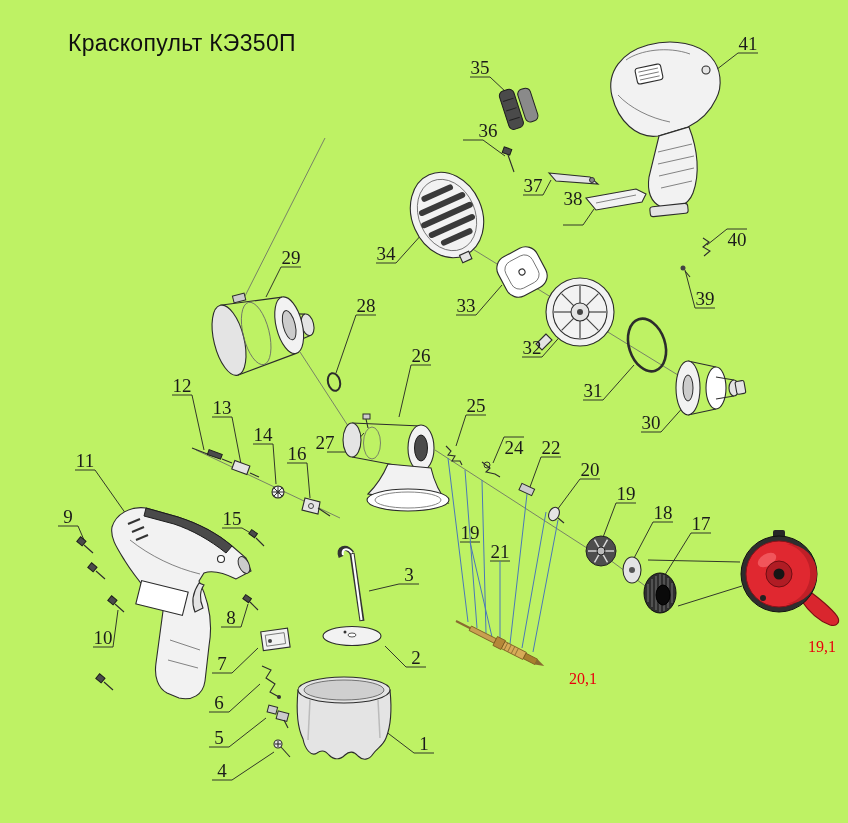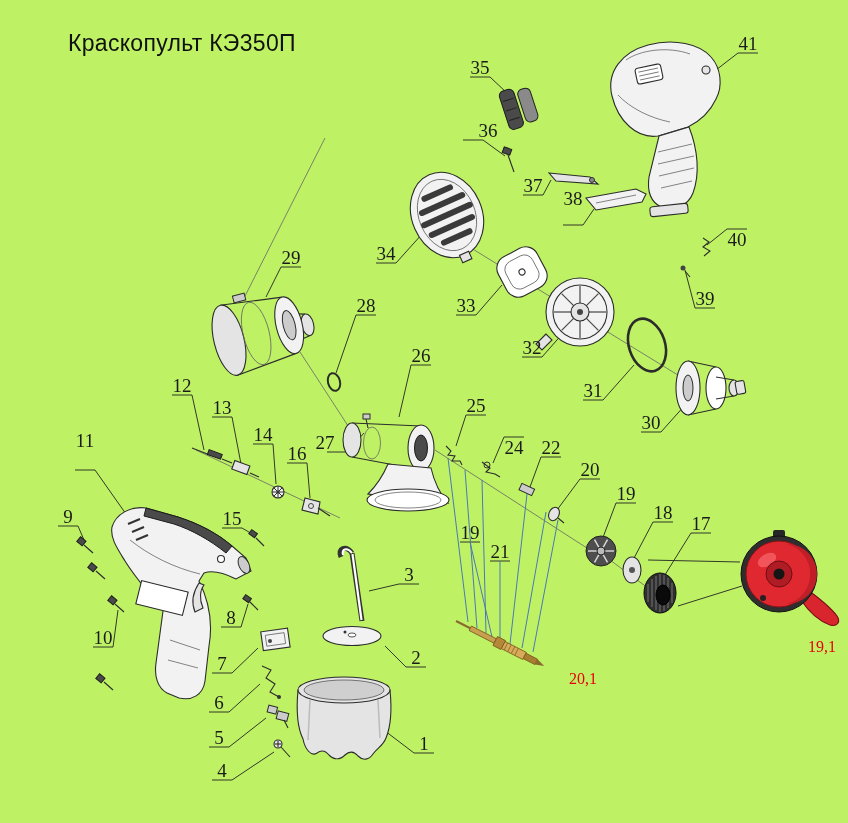--- a/index.html
+++ b/index.html
@@ -414,21 +414,21 @@
       <div class="part-label" style="left: 424px; top: 743px;">1</div>
       <div class="part-label" style="left: 416px; top: 657px;">2</div>
       <div class="part-label" style="left: 409px; top: 574px;">3</div>
       <div class="part-label" style="left: 222px; top: 770px;">4</div>
       <div class="part-label" style="left: 219px; top: 737px;">5</div>
       <div class="part-label" style="left: 219px; top: 702px;">6</div>
       <div class="part-label" style="left: 222px; top: 663px;">7</div>
       <div class="part-label" style="left: 231px; top: 617px;">8</div>
       <div class="part-label" style="left: 68px; top: 516px;">9</div>
       <div class="part-label" style="left: 103px; top: 637px; font-family: Liberation Serif, serif;">10</div>
-      <div class="part-label" style="left: 85px; top: 440px;">11</div>
+      <div class="part-label" style="left: 85px; top: 460px;">11</div>
       <div class="part-label" style="left: 182px; top: 385px;">12</div>
       <div class="part-label" style="left: 222px; top: 407px;">13</div>
       <div class="part-label" style="left: 263px; top: 434px;">14</div>
       <div class="part-label" style="left: 232px; top: 518px;">15</div>
       <div class="part-label" style="left: 297px; top: 453px;">16</div>
       <div class="part-label" style="left: 701px; top: 523px;">17</div>
       <div class="part-label" style="left: 663px; top: 512px;">18</div>
       <div class="part-label" style="left: 626px; top: 493px;">19</div>
       <div class="part-label" style="left: 590px; top: 469px;">20</div>
       <div class="part-label" style="left: 500px; top: 551px;">21</div>

